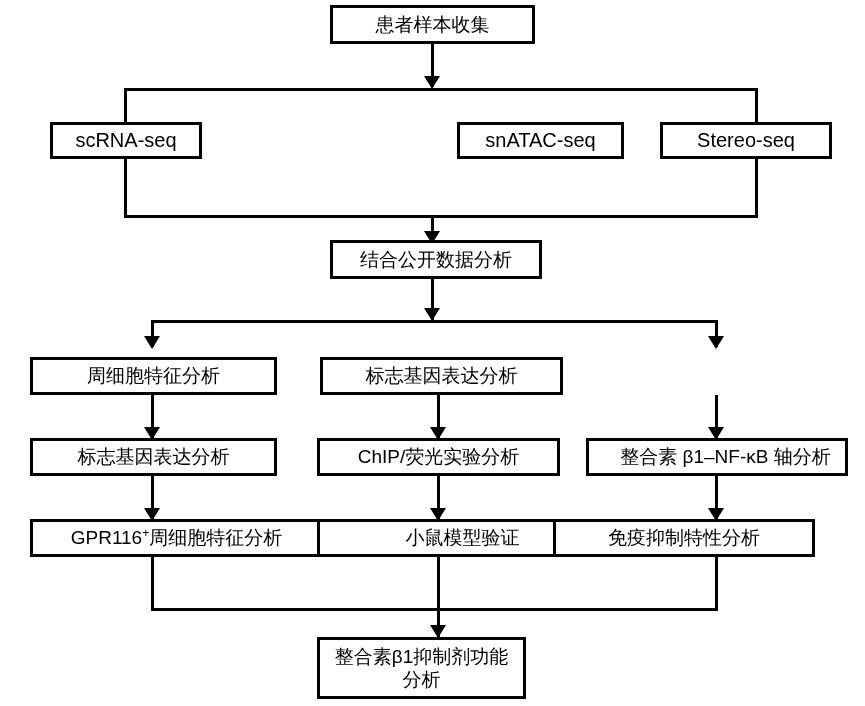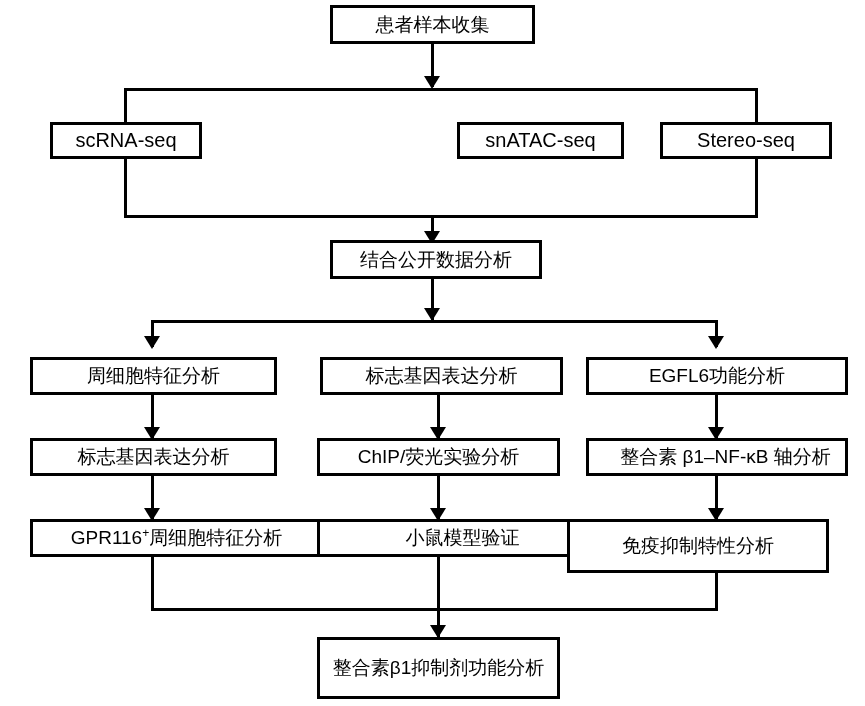--- a/index.html
+++ b/index.html
@@ -137,39 +137,36 @@
   <div class="node" style="left:317px; top:438px; width:243px; height:38px;">
     <span class="node-label">ChIP/荧光实验分析</span>
   </div>
   <div class="vline" style="left:437px; top:476px; height:43px;"></div>
   <div class="arrowhead" style="left:430px; top:508px;"></div>
 
   <div class="node" style="left:317px; top:519px; width:291px; height:38px;">
     <span class="node-label">小鼠模型验证</span>
   </div>
 
-  <div class="node" style="left:586px; top:357px; width:262px; height:38px;">
-    <span class="node-label">EGFL6功能分析</span>
-  </div>
   <div class="vline" style="left:715px; top:395px; height:43px;"></div>
   <div class="arrowhead" style="left:708px; top:427px;"></div>
 
   <div class="node" style="left:586px; top:438px; width:262px; height:38px;padding-left:23px;">
     <span class="node-label">整合素 β1–NF-κB 轴分析</span>
   </div>
   <div class="vline" style="left:715px; top:476px; height:43px;"></div>
   <div class="arrowhead" style="left:708px; top:508px;"></div>
 
-  <div class="node" style="left:567px; top:519px; width:262px; height:54px;">
+  <div class="node" style="left:553px; top:519px; width:262px; height:38px;">
     <span class="node-label">免疫抑制特性分析</span>
   </div>
 
   <div class="vline" style="left:151px; top:557px; height:54px;"></div>
   <div class="vline" style="left:715px; top:557px; height:54px;"></div>
   <div class="hline" style="left:151px; top:608px; width:567px;"></div>
   <div class="vline" style="left:437px; top:557px; height:82px;"></div>
   <div class="arrowhead" style="left:430px; top:625px;"></div>
 
-  <div class="node" style="left:317px; top:637px; width:243px; height:62px;">
+  <div class="node" style="left:317px; top:637px; width:209px; height:62px;">
     <span class="node-label">整合素β1抑制剂功能分析</span>
   </div>
 
 </div>
 
 </body></html>

